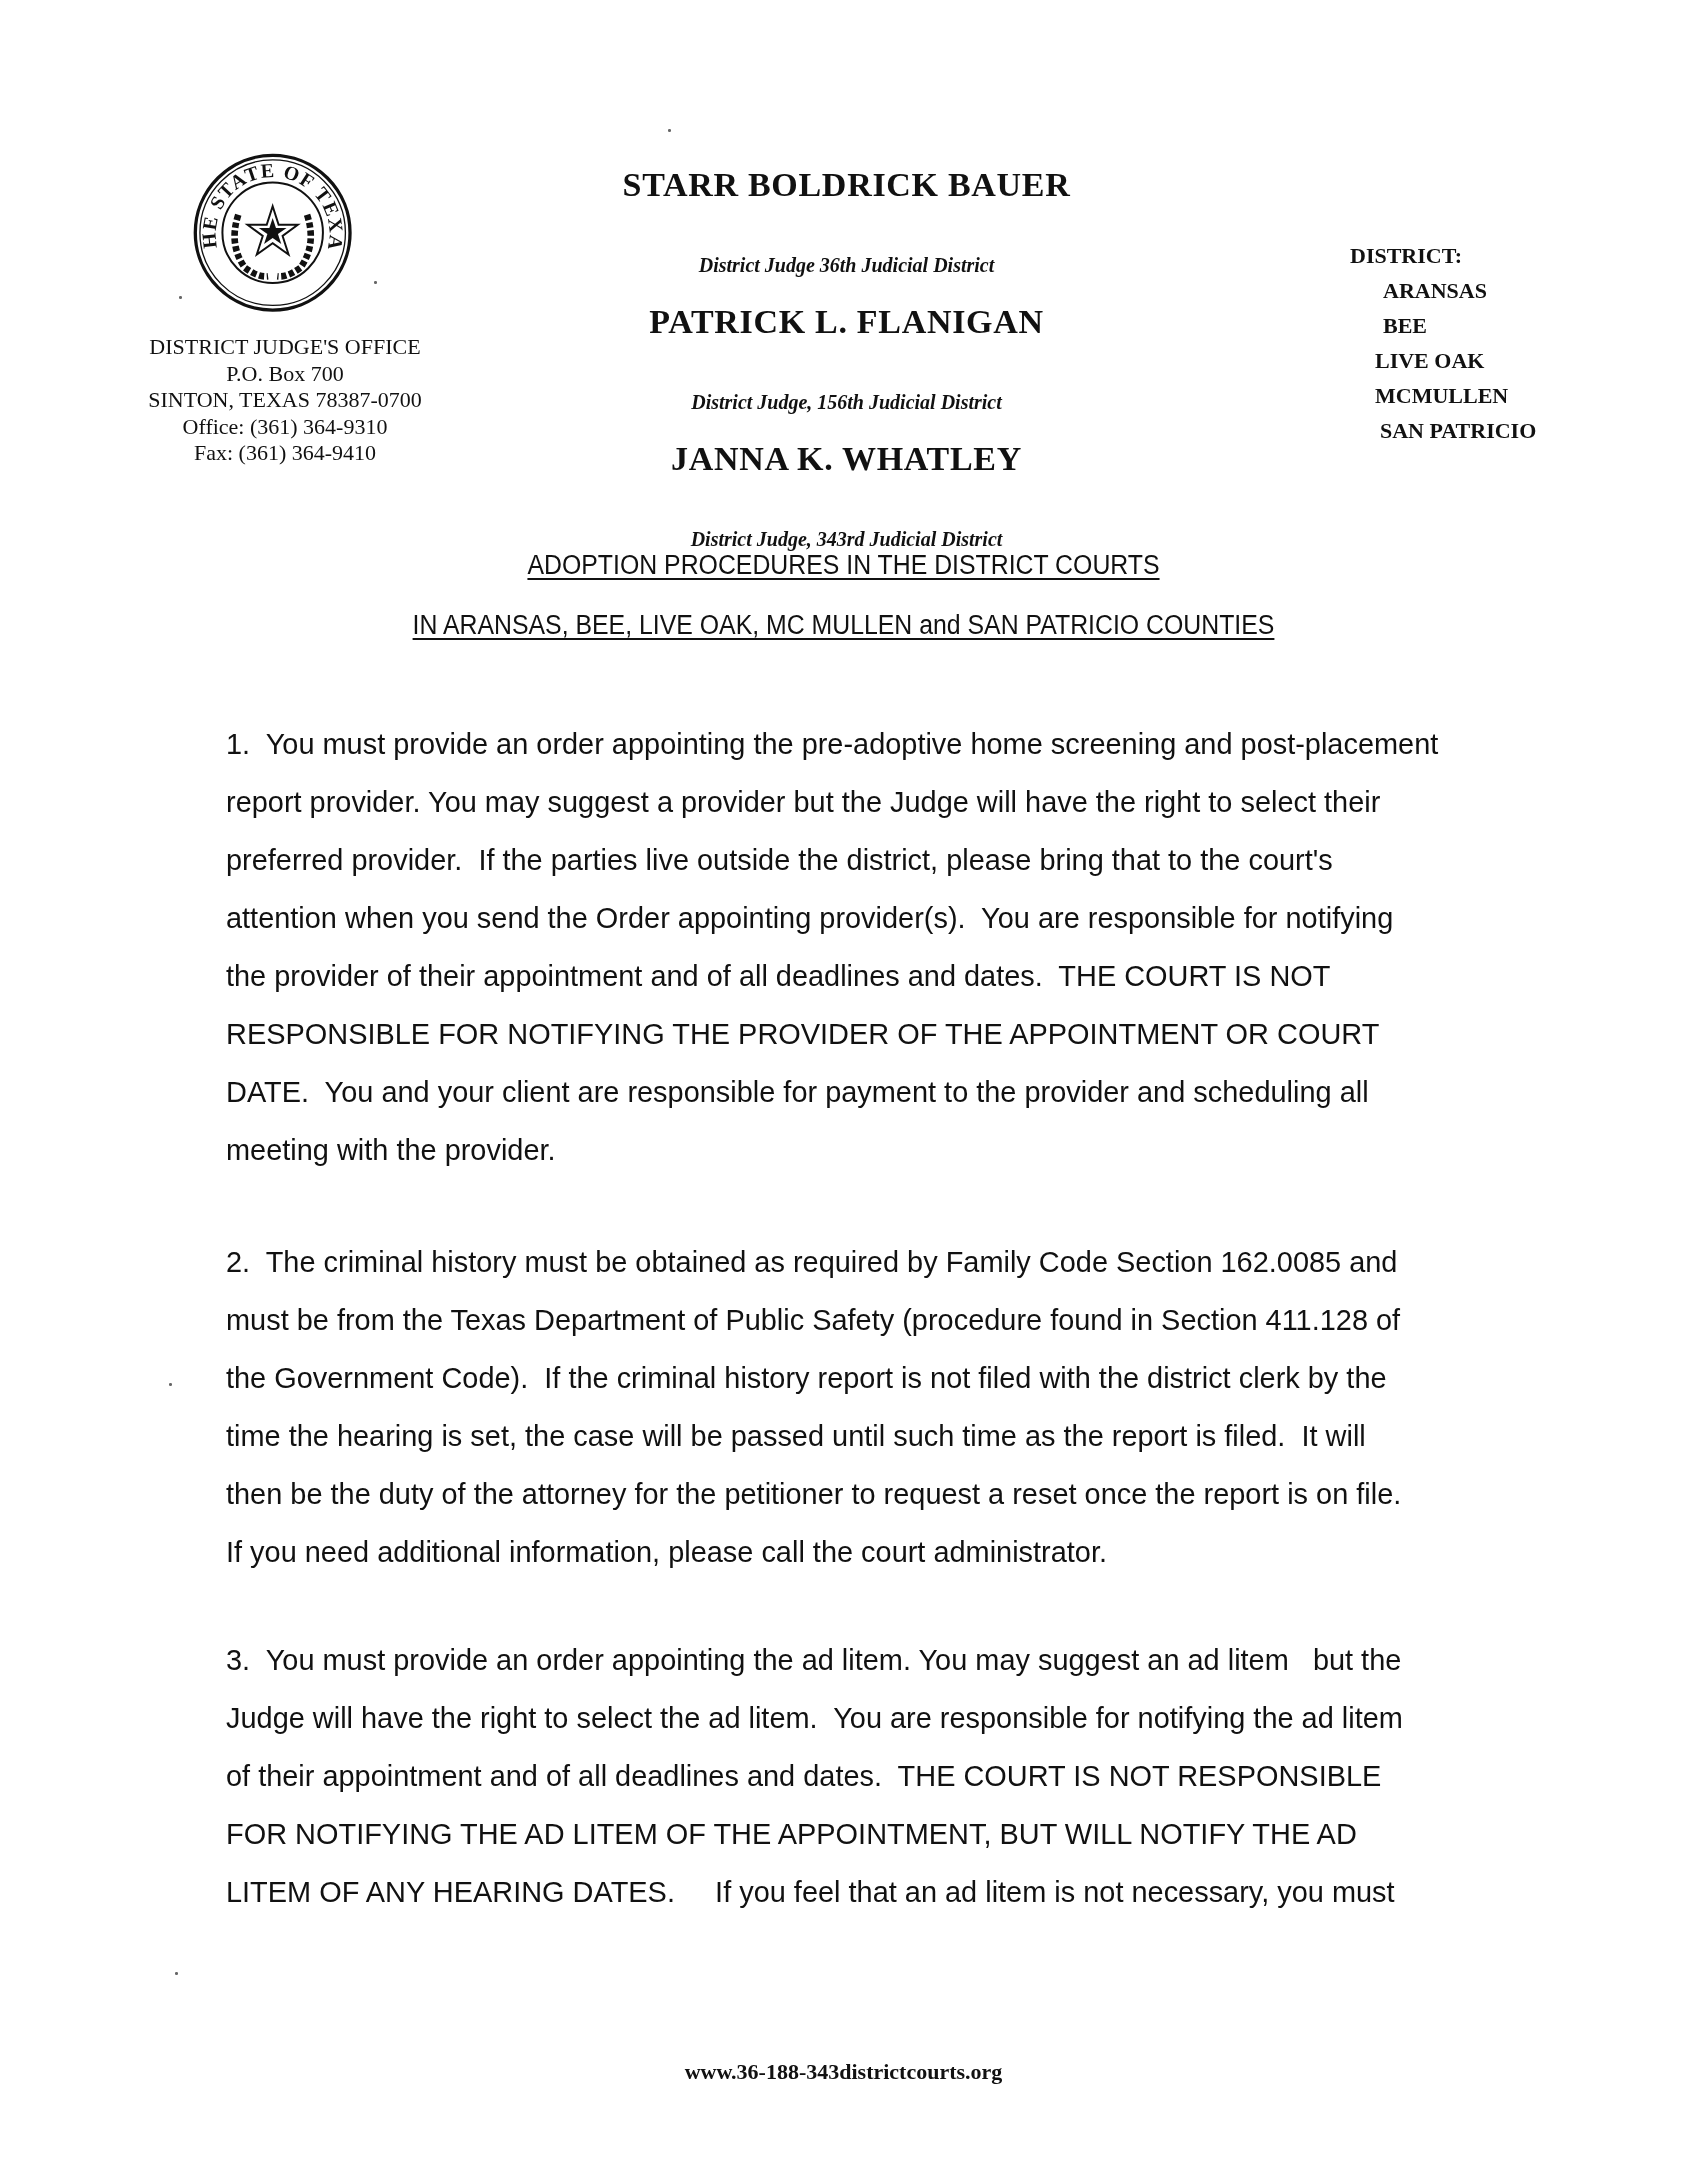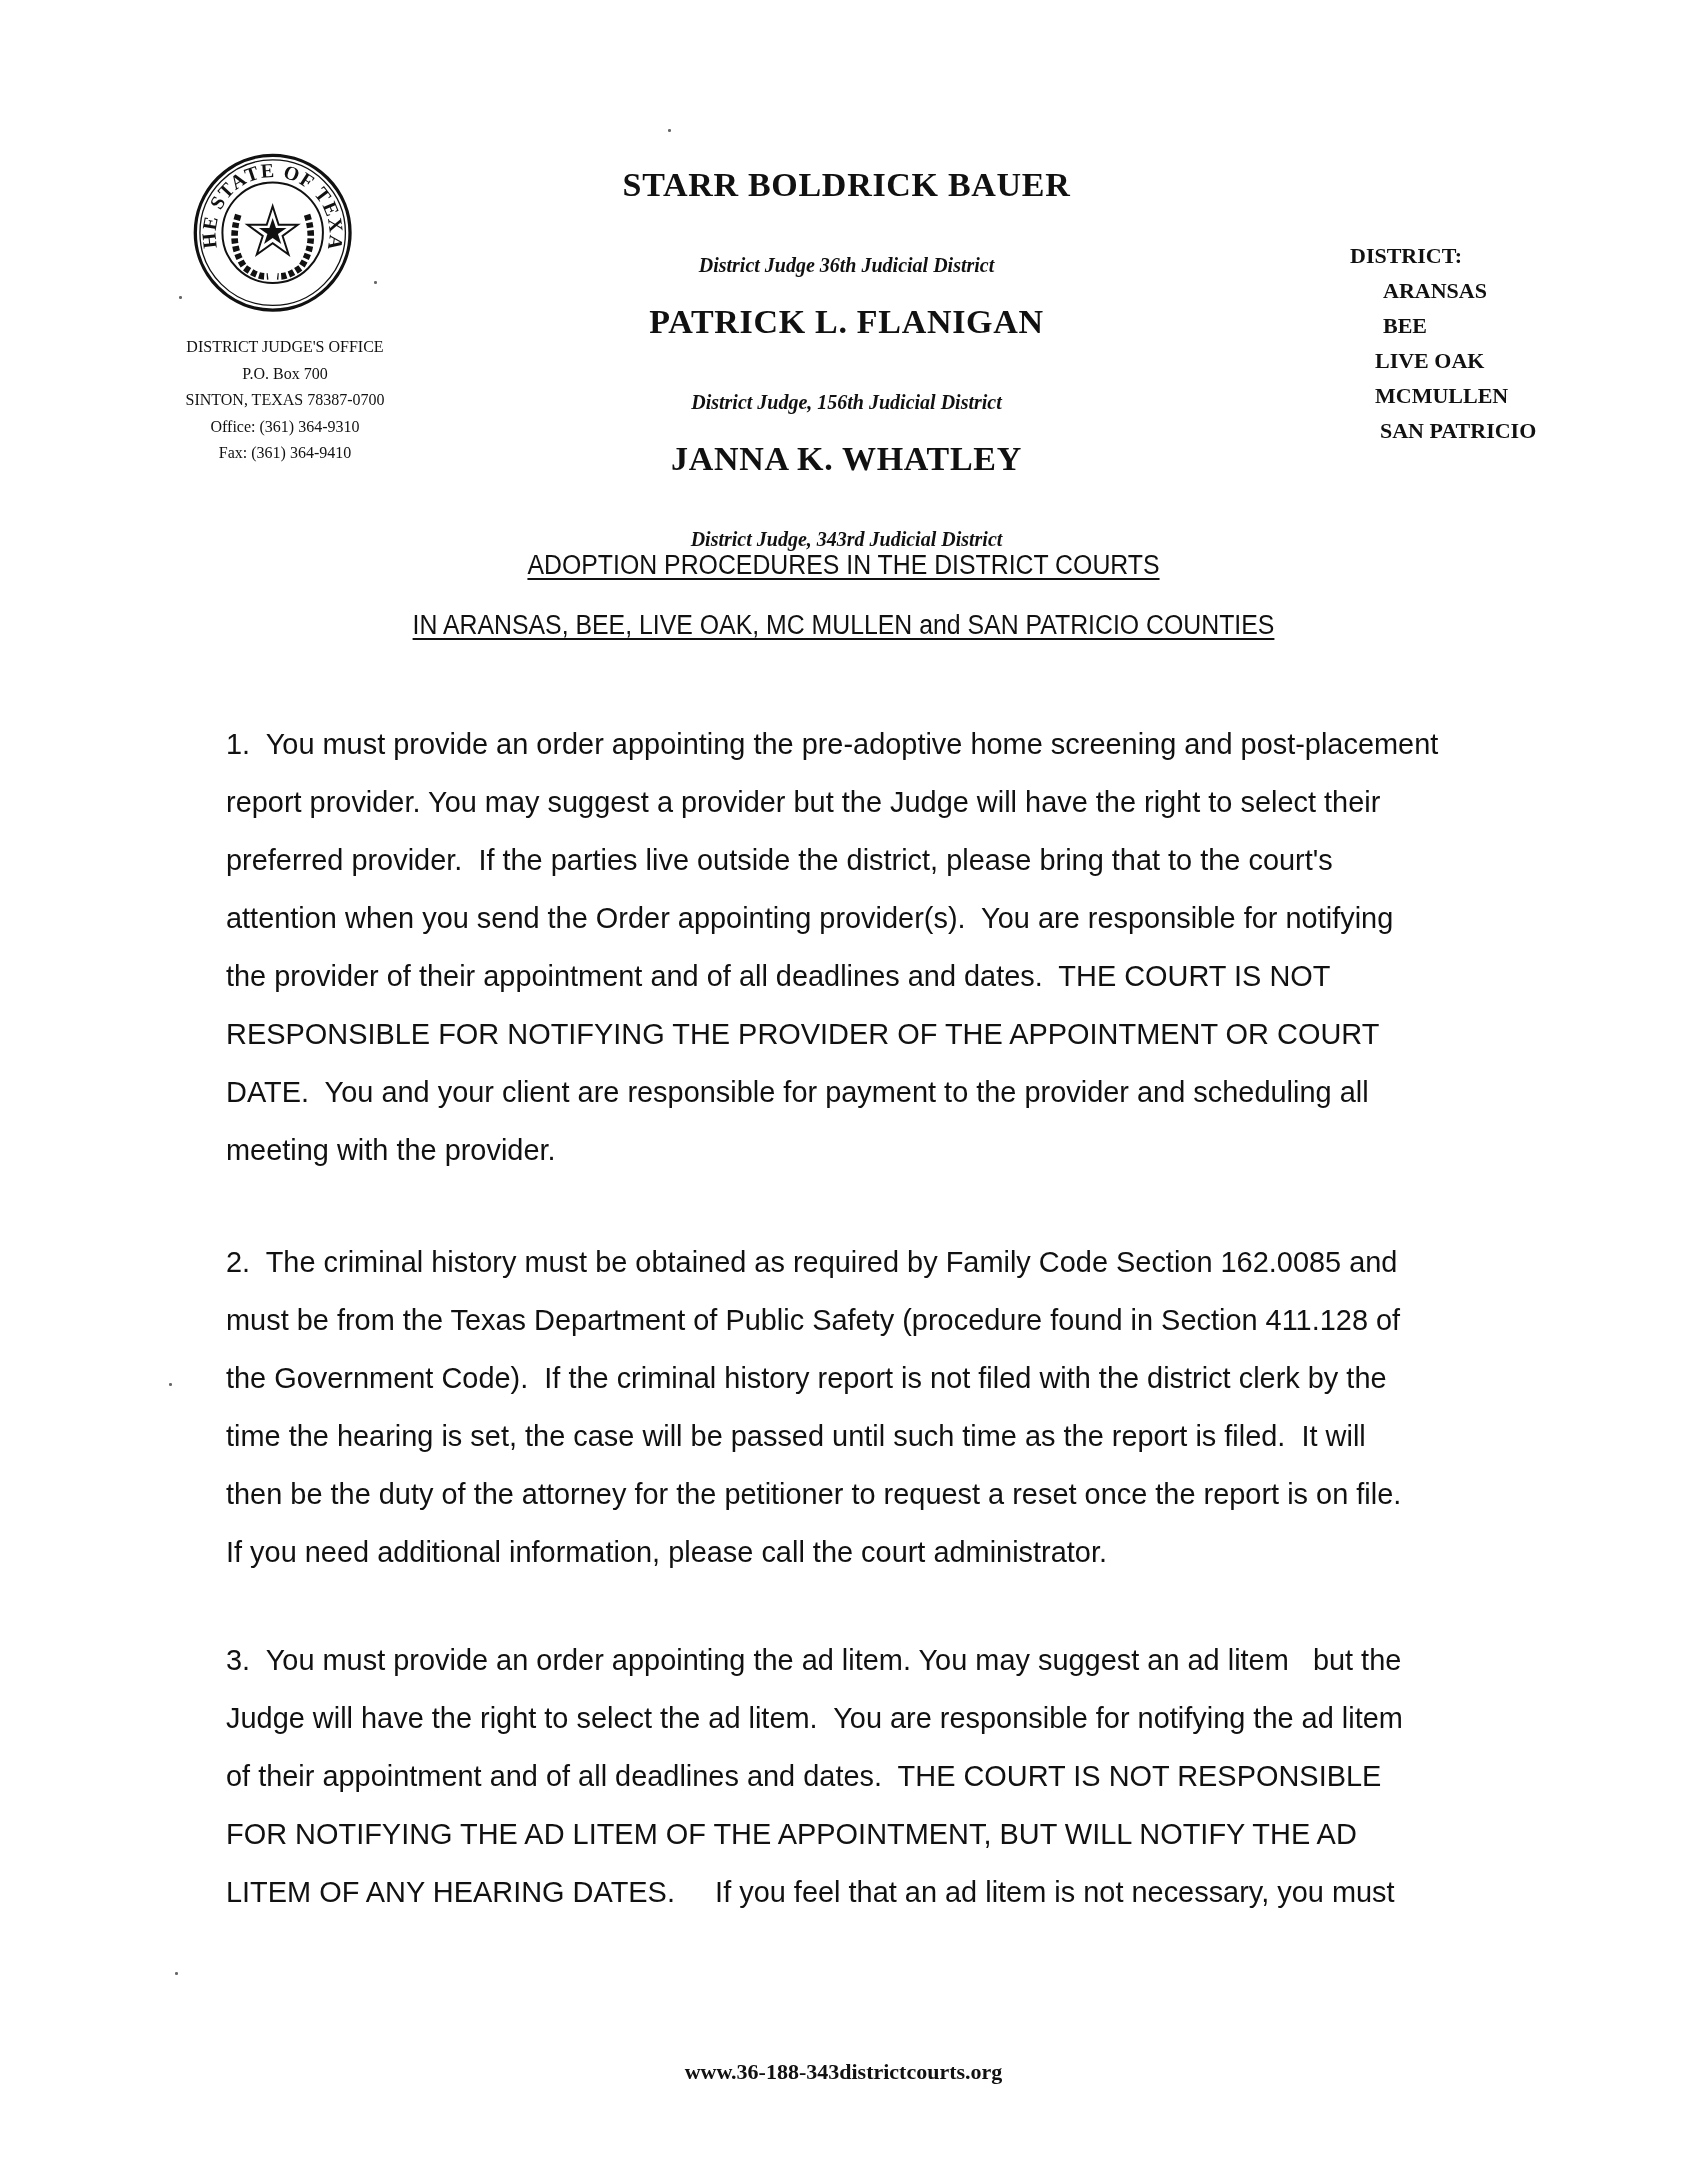--- a/index.html
+++ b/index.html
@@ -9,21 +9,21 @@
     font-family: "Liberation Sans", sans-serif;
   }
   .abs { position: absolute; }
 
   
   #seal { left: 192px; top: 152px; width: 162px; height: 162px; }
 
   
   #office-block {
     left: 126px; top: 334px; width: 318px; text-align: center;
-    font-family: "Liberation Serif", serif; font-size: 16px; line-height: 26.5px;
+    font-family: "Liberation Serif", serif; font-size: 22px; line-height: 26.5px;
   }
 
   
   #judges-block {
     left: 582px; top: 165px; width: 529px; text-align: center;
     font-family: "Liberation Serif", serif;
   }
   .judge-name { font-weight: bold; font-size: 34px; line-height: 40px; letter-spacing: 0.7px; }
   .judge-title { font-style: italic; font-weight: bold; font-size: 20px; line-height: 24px; margin-bottom: 25px; margin-top: 48px; }
   .judge-title.last { margin-bottom: 0; }

